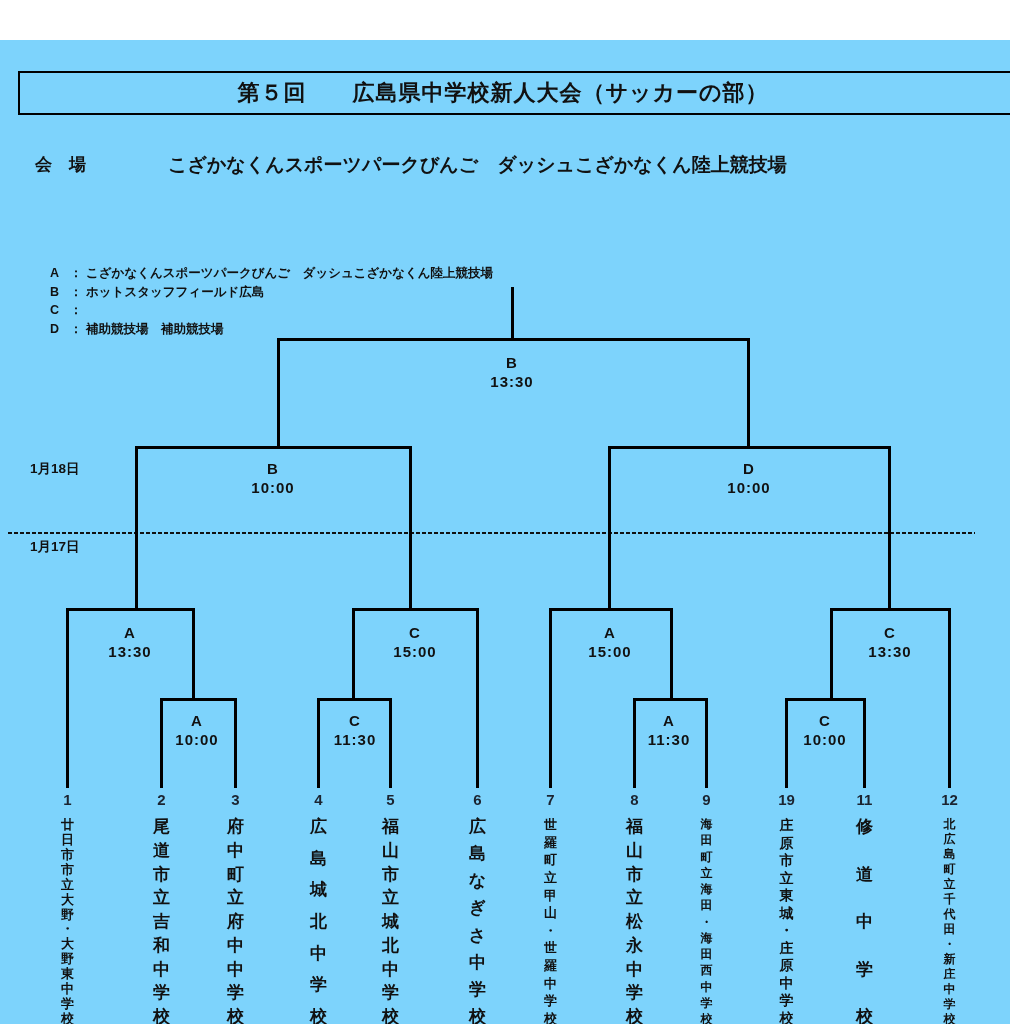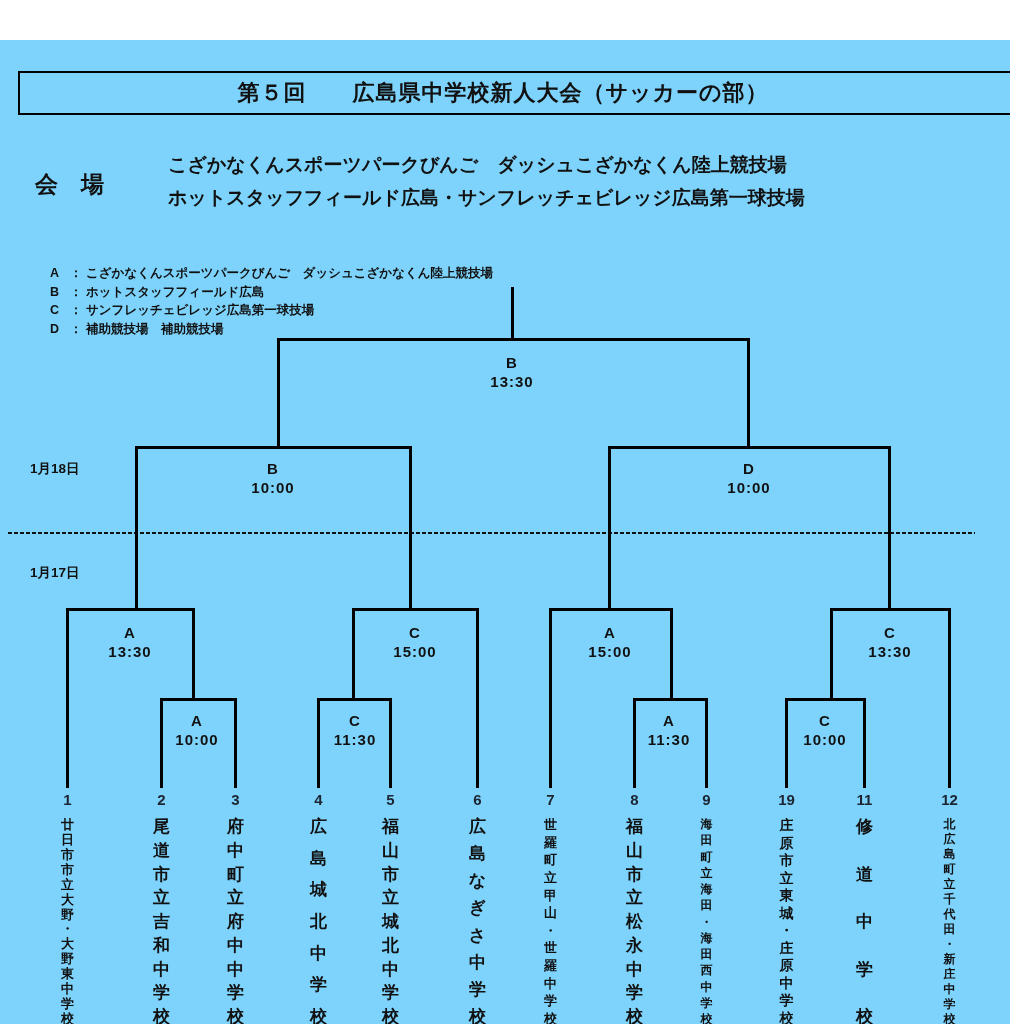--- a/index.html
+++ b/index.html
@@ -10,21 +10,21 @@
     margin-top:40px;
   }
   
   #title-box{
     position:absolute;left:18px;top:31px;width:966px;height:40px;
     border:2px solid #000;display:flex;align-items:center;justify-content:center;
     padding-right:34px;box-sizing:content-box;
   }
   #title-box .t{font-size:22px;letter-spacing:1px;white-space:nowrap;}
   
-  #venue-label{position:absolute;left:35px;top:129px;font-size:23px;white-space:nowrap;text-align:center;}
+  #venue-label{position:absolute;left:35px;top:113px;font-size:17px;white-space:nowrap;text-align:center;}
   #venue-lines{position:absolute;left:168px;top:109px;font-size:19px;line-height:32.5px;white-space:nowrap;}
   
   #legend{position:absolute;left:50px;top:224px;font-size:12.5px;line-height:18.5px;}
   .lg-row{display:flex;white-space:nowrap;}
   .lg-key{width:16px;}
   .lg-colon{width:20px;text-align:center;}
   
   .date-label{position:absolute;left:30px;font-size:13.5px;white-space:nowrap;}
   #dotted-line{
     position:absolute;left:8px;top:492px;width:967px;height:2px;
@@ -55,49 +55,47 @@
 
 <div id="sheet">
 
   <div id="title-box">
     <span class="t">第５回　　広島県中学校新人大会（サッカーの部）</span>
   </div>
 
   <div id="venue-label">会　場</div>
   <div id="venue-lines">
     <div>こざかなくんスポーツパークびんご　ダッシュこざかなくん陸上競技場</div>
-    <div>ホットスタッフフィールド広島・サンフレッチェビレッジ広島第一球技場</div>
   </div>
 
   <div id="legend">
     <div class="lg-row">
       <span class="lg-key">A</span>
       <span class="lg-colon">：</span>
       <span class="lg-name">こざかなくんスポーツパークびんご　ダッシュこざかなくん陸上競技場</span>
     </div>
     <div class="lg-row">
       <span class="lg-key">B</span>
       <span class="lg-colon">：</span>
       <span class="lg-name">ホットスタッフフィールド広島</span>
     </div>
     <div class="lg-row">
       <span class="lg-key">C</span>
       <span class="lg-colon">：</span>
-      <span class="lg-name">サンフレッチェビレッジ広島第一球技場</span>
     </div>
     <div class="lg-row">
       <span class="lg-key">D</span>
       <span class="lg-colon">：</span>
       <span class="lg-name">補助競技場　補助競技場</span>
     </div>
   </div>
 
   <div class="date-label" style="top:420px;">1月18日</div>
   <div id="dotted-line"></div>
-  <div class="date-label" style="top:524px;">1月17日</div>
+  <div class="date-label" style="top:498px;">1月17日</div>
 
   <div class="v" style="left:511px;top:247px;height:54px;"></div>
   <div class="h" style="left:277px;top:298px;width:473px;"></div>
   <div class="v" style="left:277px;top:298px;height:111px;"></div>
   <div class="v" style="left:747px;top:298px;height:111px;"></div>
 
   <div class="h" style="left:135px;top:406px;width:277px;"></div>
   <div class="v" style="left:135px;top:406px;height:165px;"></div>
   <div class="v" style="left:409px;top:406px;height:165px;"></div>
 

